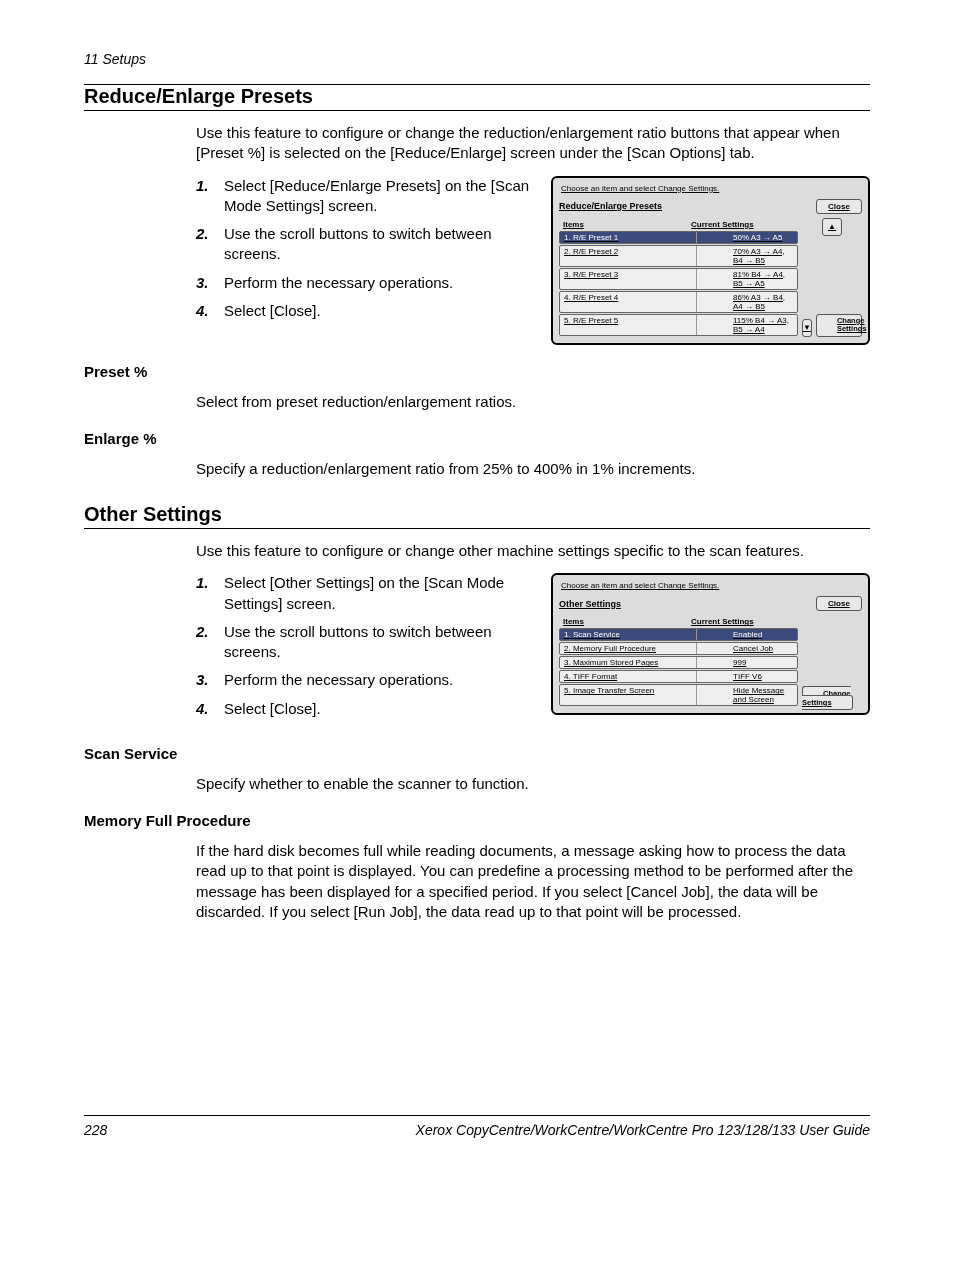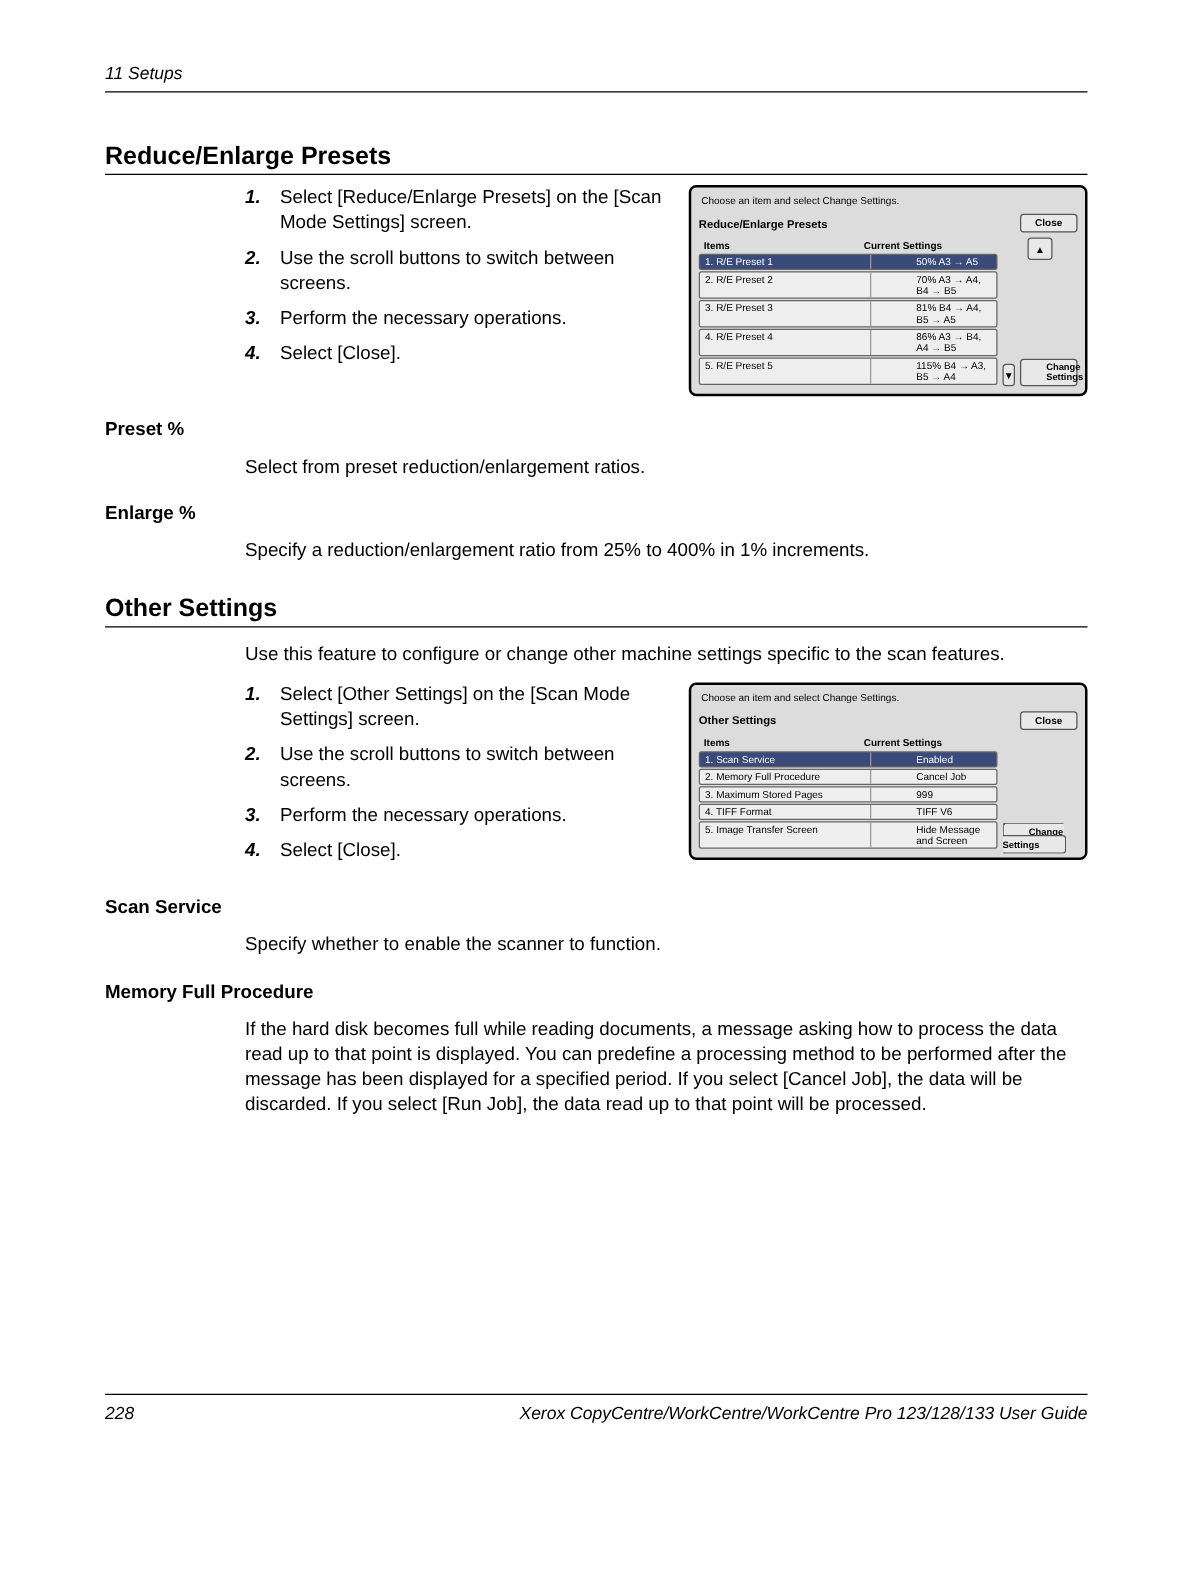--- a/index.html
+++ b/index.html
@@ -11,22 +11,21 @@
     width: 954px;
   }
   .page {
     padding: 50px 84px 40px 84px;
     position: relative;
     min-height: 1180px;
     box-sizing: border-box;
   }
   .header-line {
     border-bottom: 1px solid #000;
-    padding-bottom: 5px;
-    margin-bottom: 40px;
+    padding-bottom: 16px;
   }
   .header-text {
     font-style: italic;
     font-size: 14px;
   }
   h2.section-title {
     font-size: 20px;
     font-weight: bold;
     margin: 0 0 4px 0;
     padding-bottom: 2px;
@@ -67,20 +66,21 @@
   }
   .screenshot {
     margin-left: 8px;
     border: 2px solid #000;
     border-radius: 6px;
     width: 358px;
     background: #dcdcdc;
     font-size: 8px;
     padding: 0;
     box-sizing: border-box;
+    text-decoration: underline;
   }
   .shot-hint {
     padding: 6px 8px 4px 8px;
     font-size: 8px;
   }
   .shot-bar {
     display: flex;
     justify-content: space-between;
     align-items: center;
     padding: 2px 6px 4px 6px;
@@ -201,20 +201,21 @@
 </head>
 <body>
 
 <div class="page">
 
   <div class="header-line">
     <span class="header-text">11 Setups</span>
   </div>
 
   <h2 class="section-title">Reduce/Enlarge Presets</h2>
+  <p class="body-text">Use this feature to configure or change the reduction/enlargement ratio buttons that appear when [Preset %] is selected on the [Reduce/Enlarge] screen under the [Scan Options] tab.</p>
 
   <div class="steps-and-screen">
     <div class="steps">
       <ol class="step-list">
         <li>
             <span class="step-num">1.</span>
             <span>Select [Reduce/Enlarge Presets] on the [Scan Mode Settings] screen.</span>
           </li>
         <li>
             <span class="step-num">2.</span>

